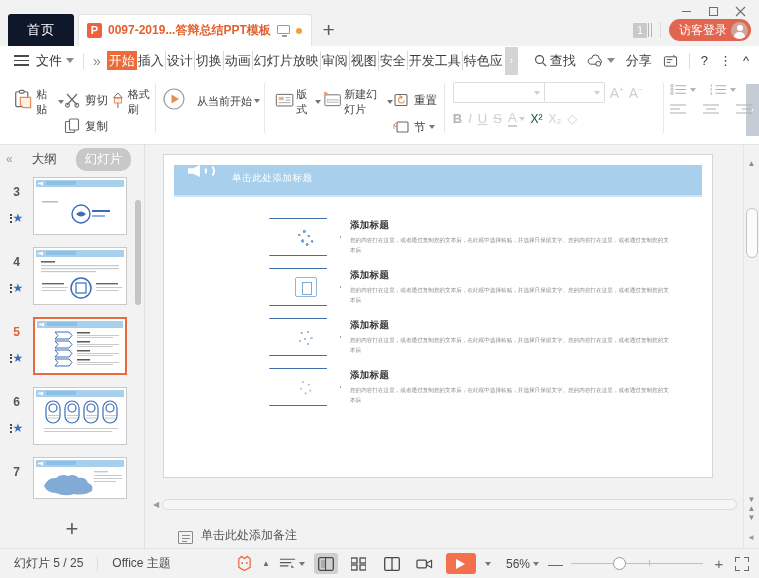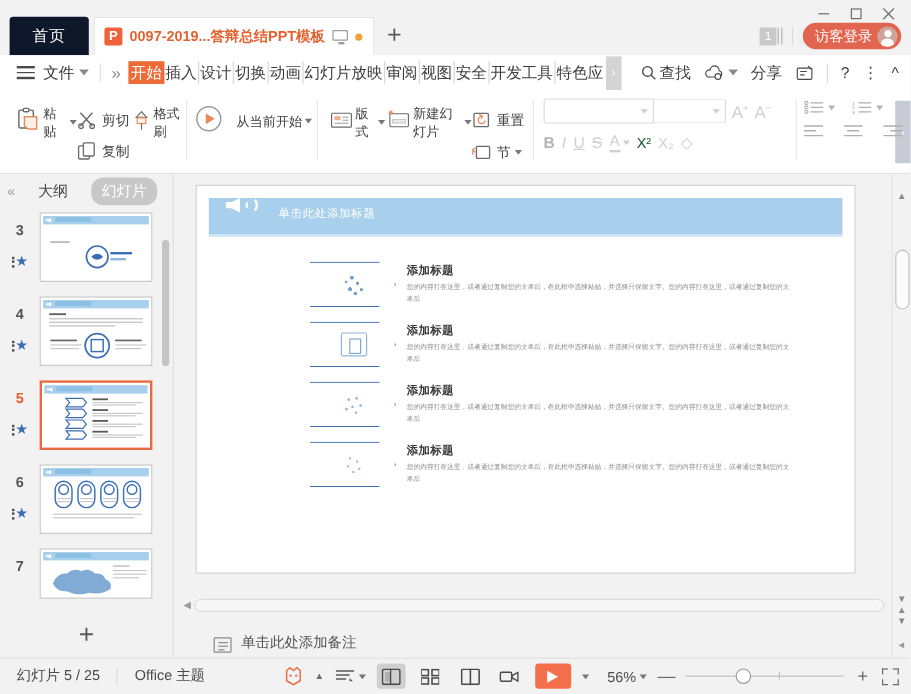--- a/index.html
+++ b/index.html
@@ -192,21 +192,21 @@
   .sl-banner-underline { position:absolute; left: 10px; top: 40px; right: 10px; height: 2px; background: #cfe4f4; }
   .speaker { position: absolute; left: 24px; top: 7px; width: 30px; height: 18px; }
   .speaker .cone {
     position: absolute; left: 0; top: 3px; width: 12px; height: 12px; background: #fff;
     clip-path: polygon(0 28%, 42% 28%, 100% 0, 100% 100%, 42% 72%, 0 72%);
   }
   .speaker .wv { position: absolute; border: 2px solid #fff; border-radius: 50%; border-left-color: transparent; border-top-color: transparent; border-bottom-color: transparent;}
   .speaker .w1 { left: 12px; top: 5px; width: 7px; height: 8px; }
   .speaker .w2 { left: 15px; top: 2px; width: 12px; height: 14px; }
   .sl-title { position: absolute; left: 68px; top: 17px; font-size: 9.5px; color: #fff; letter-spacing: 0.6px;}
-  .sl-items { position: absolute; left: 94px; top: 63px; right: 14px; }
+  .sl-items { position: absolute; left: 105px; top: 63px; right: 14px; }
   .sl-item { display: flex; align-items: flex-start; height: 50px; }
   .chev {
     width: 72px; height: 38px; position: relative; flex: 0 0 72px;
   }
   .chev .shape {
     position: absolute; inset: 0; border: 1px solid #3d6fb0;
     clip-path: polygon(0 0, 80% 0, 100% 50%, 80% 100%, 0 100%, 18% 50%);
     background: #fff;
   }
   .chev .shape-in {

